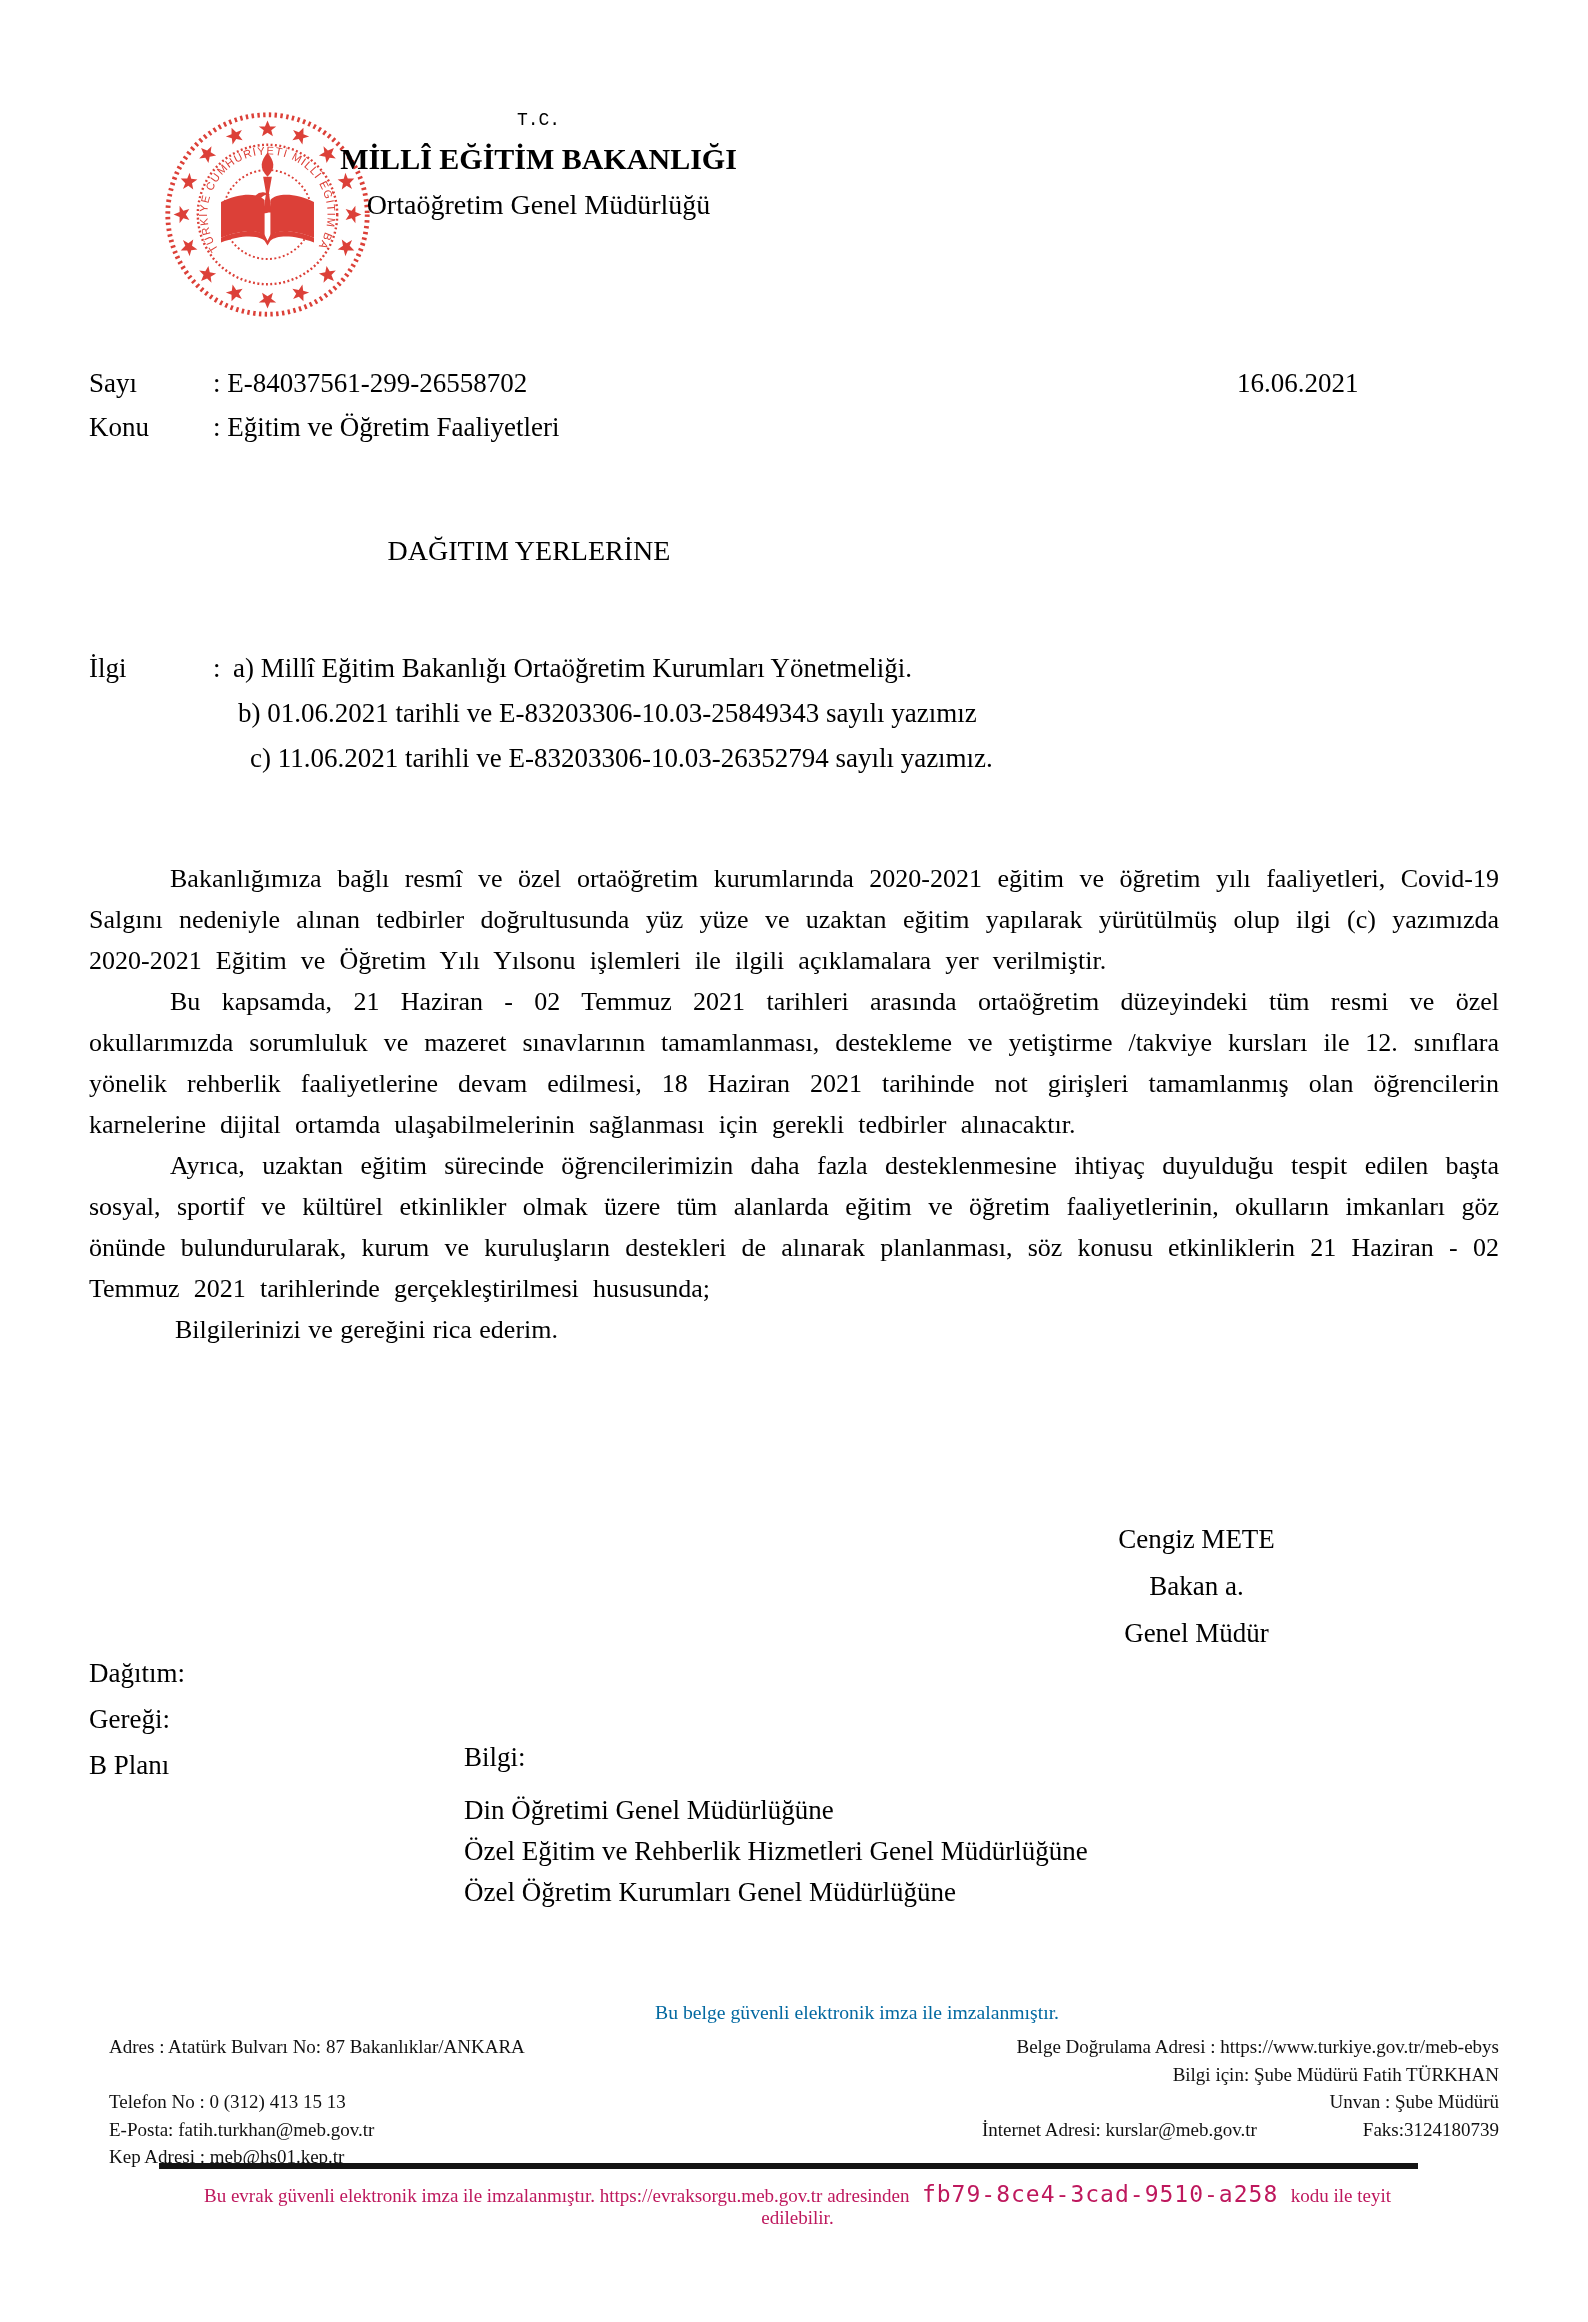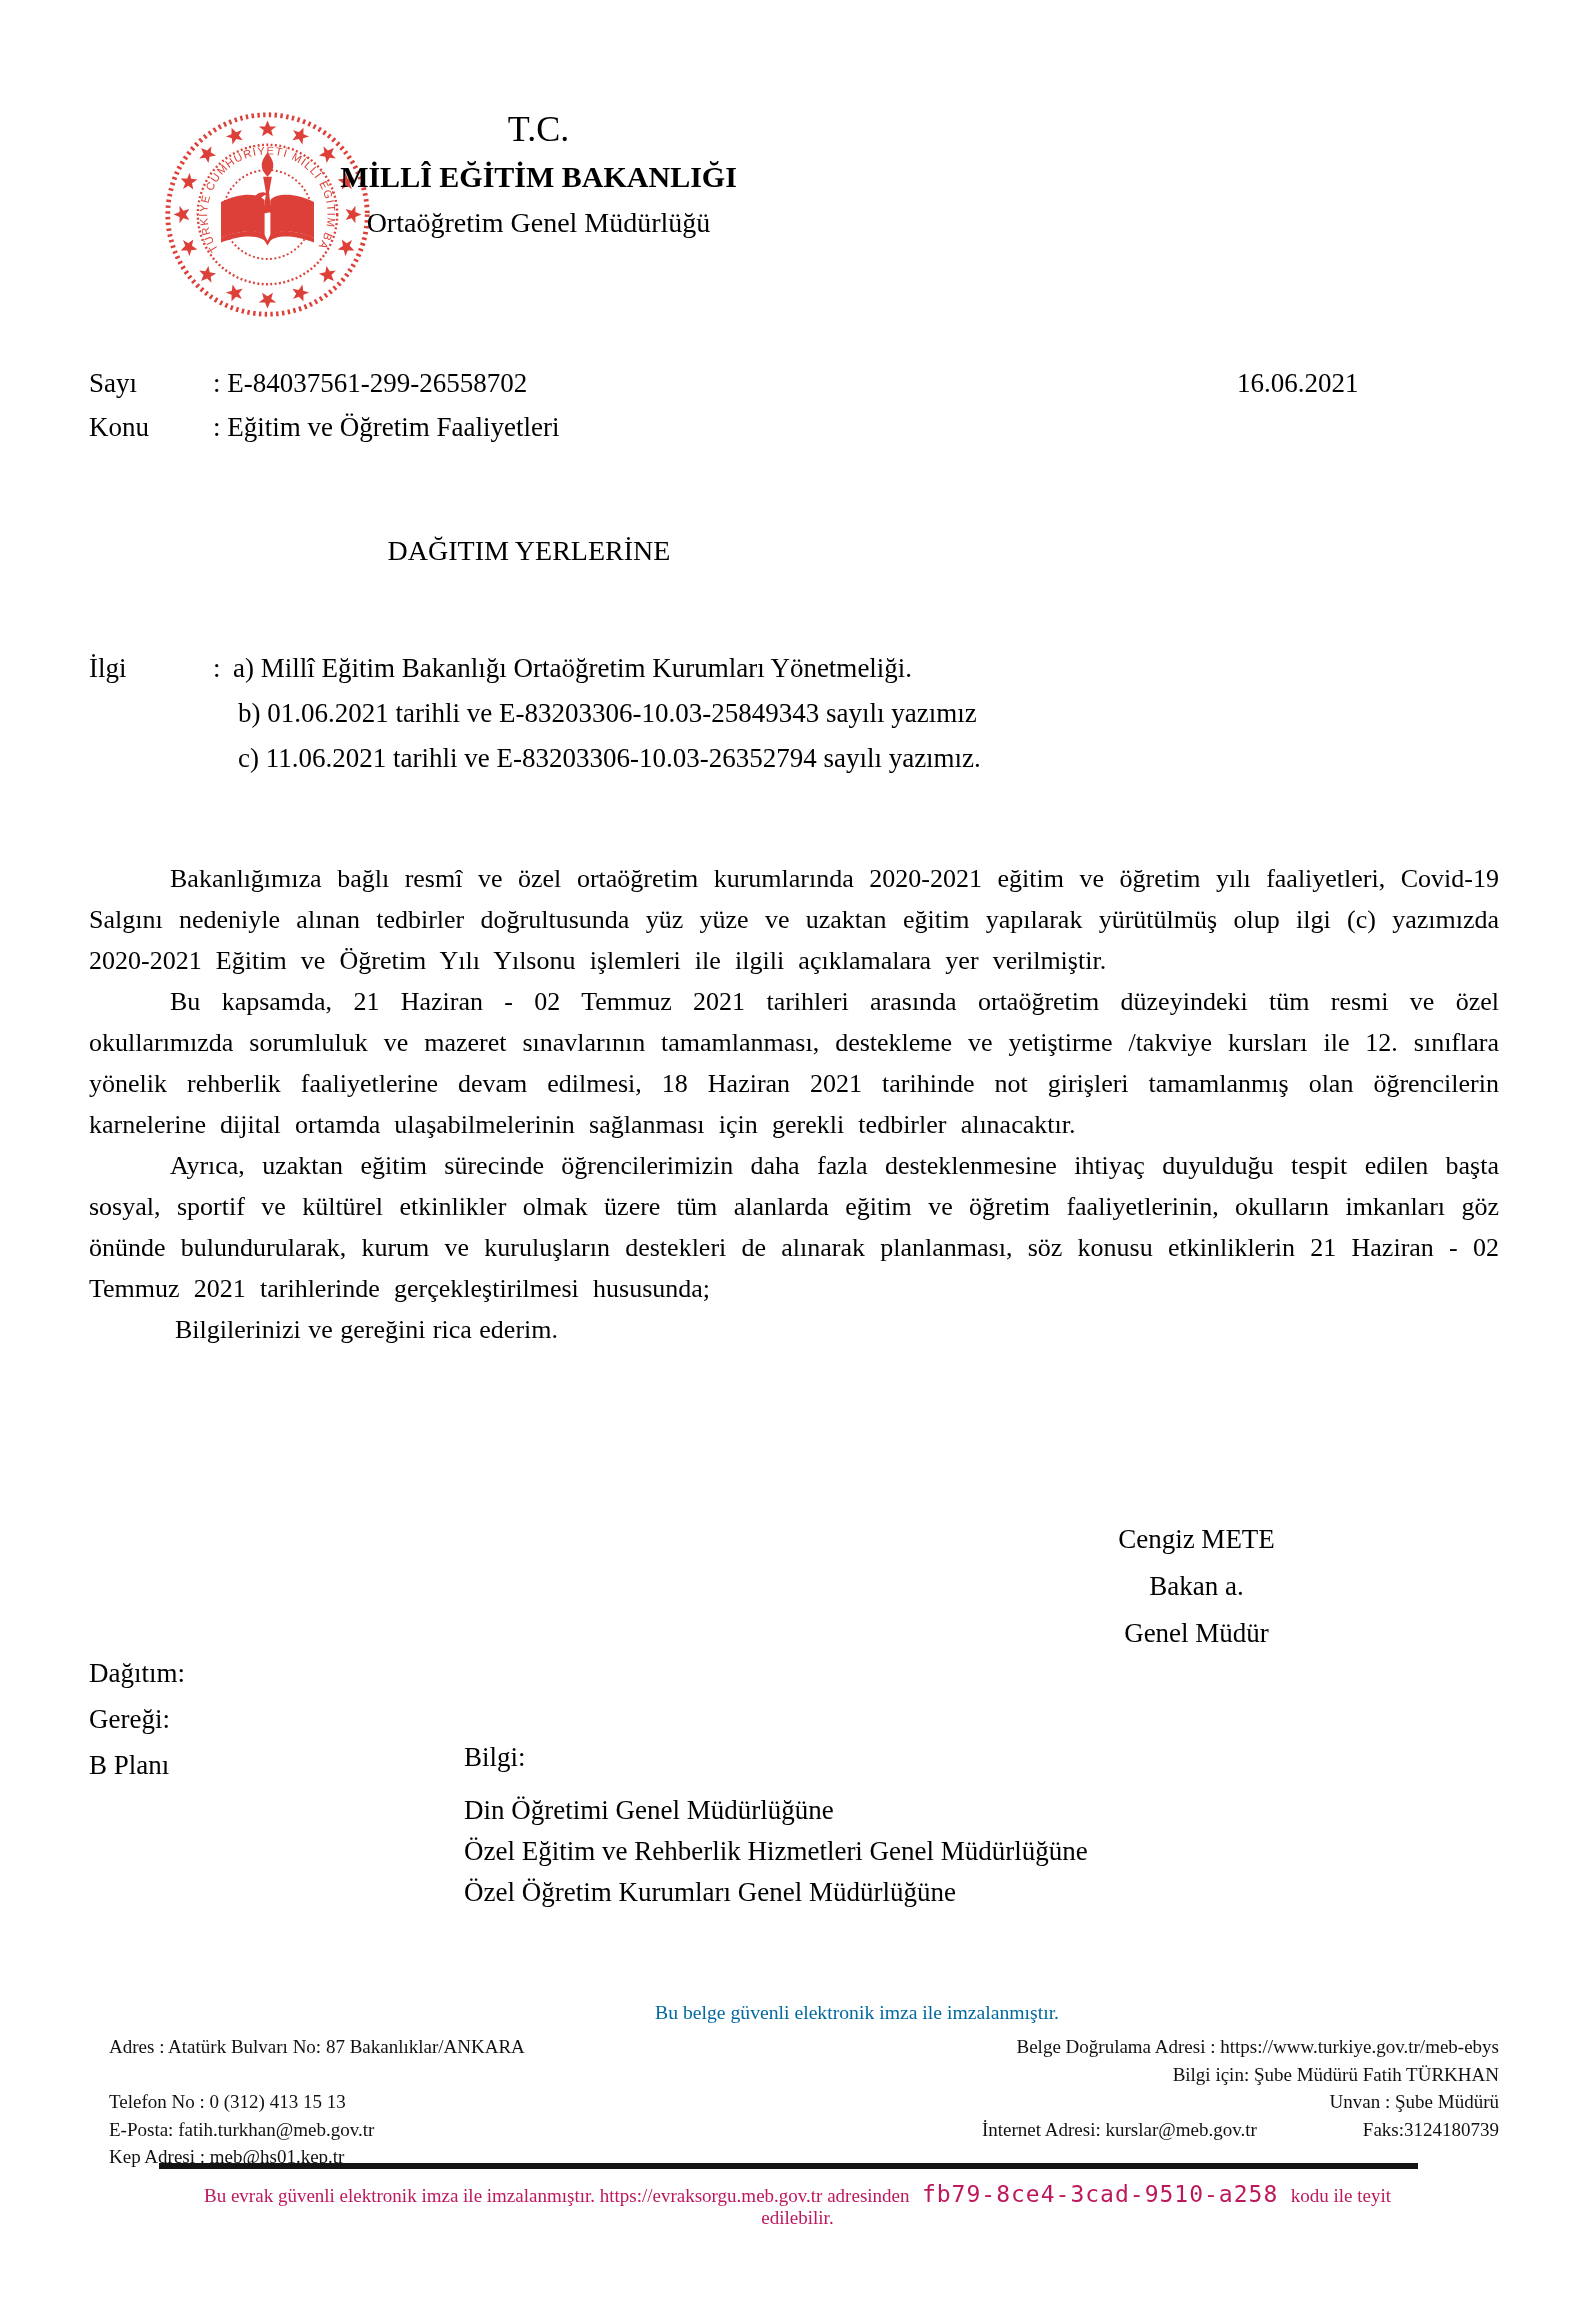--- a/index.html
+++ b/index.html
@@ -12,42 +12,42 @@
     color: #000;
     overflow: hidden;
   }
   .abs { position: absolute; }
 
   
   .seal { position: absolute; left: 161px; top: 108px; width: 213px; height: 213px; }
 
   
   .header-block { position: absolute; left: 231px; top: 111px; width: 615px; text-align: center; }
-  .h-line1 { font-size: 36px; line-height: 1; margin-bottom: 15.4px; }
+  .h-line1 { font-size: 18px; line-height: 1; margin-bottom: 15.4px; font-family: Liberation Mono, monospace; }
   .h-line2 { font-size: 30px; line-height: 1; margin-bottom: 16.3px; font-weight: bold; }
   .h-line3 { font-size: 28px; line-height: 1; }
 
   
   .meta { font-size: 27px; line-height: 1; }
   .sayi-label   { left: 89px;  top: 370px; }
   .sayi-value   { left: 213px; top: 370px; }
   .konu-label   { left: 89px;  top: 414px; }
   .konu-value   { left: 213px; top: 414px; }
   .doc-date     { left: 1237px; top: 370px; }
 
   
   .doc-title { position: absolute; left: 231px; top: 535px; width: 596px; text-align: center; font-size: 28px; }
 
   
   .ilgi { font-size: 27px; line-height: 1; }
   .ilgi-label { left: 89px;  top: 655px; }
   .ilgi-colon { left: 213px; top: 655px; }
   .ilgi-0 { left: 233px; top: 655px; }
   .ilgi-1 { left: 238px; top: 700px; }
-  .ilgi-2 { left: 238px; top: 745px; }
+  .ilgi-2 { left: 250px; top: 745px; }
 
   
   .body-block {
     position: absolute; left: 89px; top: 858px; width: 1410px;
     font-size: 26px; line-height: 41px;
     text-align: justify;
   }
   .body-block p { margin: 0; text-indent: 81px; word-spacing: 7.7px; }
   .body-block p.closing { text-align: left; text-indent: 86px; word-spacing: 1px; }
 

